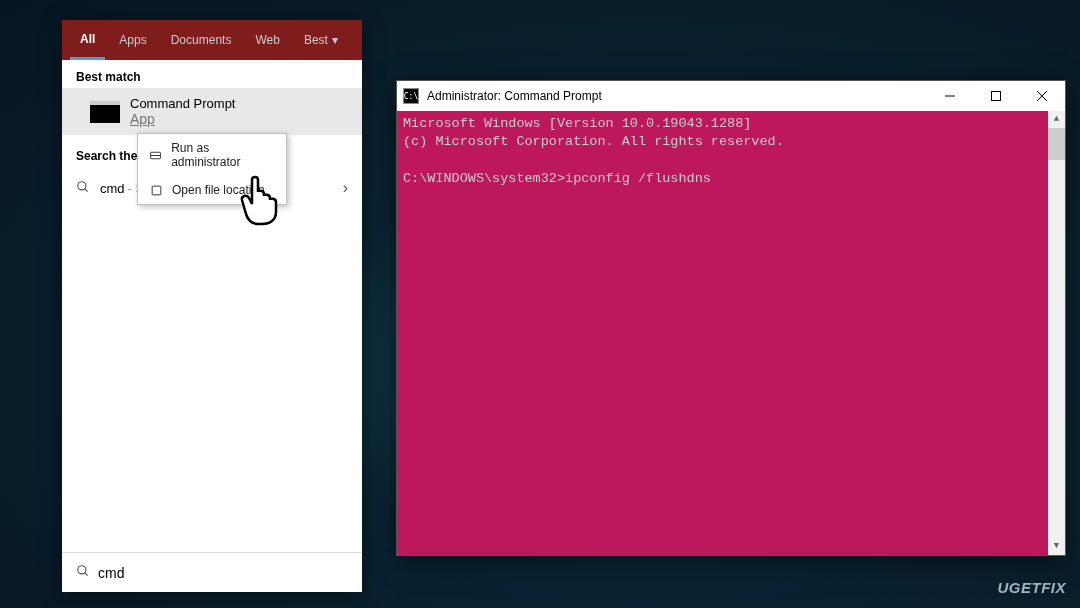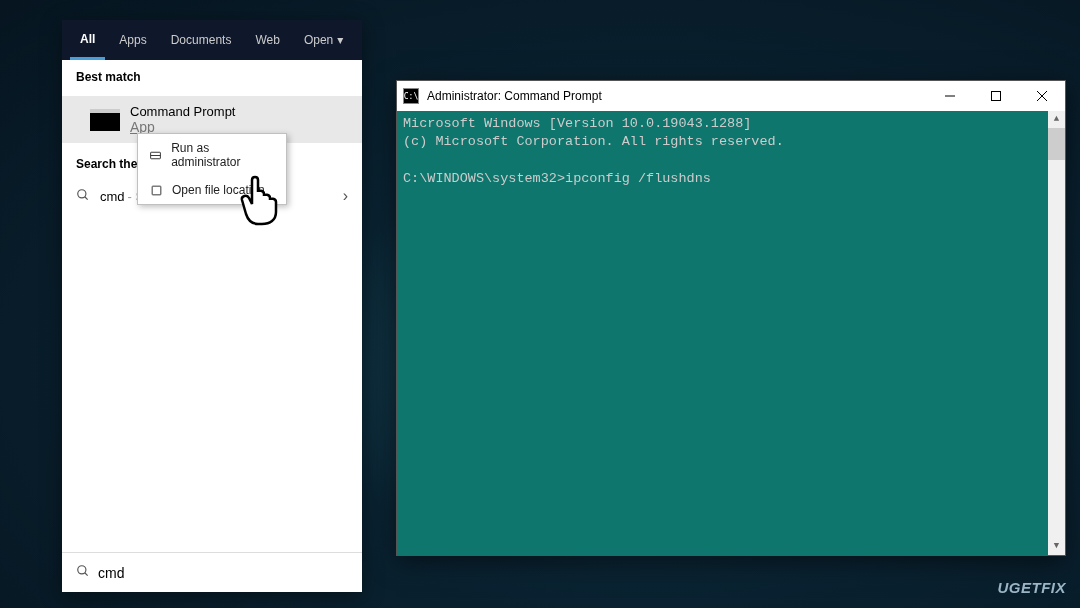--- a/index.html
+++ b/index.html
@@ -12,31 +12,31 @@
 
     
     .search-panel {
       position: absolute; left: 62px; top: 20px;
       width: 300px; height: 572px;
       background: #ffffff;
       box-shadow: 0 4px 20px rgba(0,0,0,0.4);
       display: flex; flex-direction: column;
     }
     .search-tabs {
-      background: #0f172a; color: #fff;
+      background: #7f1d1d; color: #fff;
       display: flex; align-items: center;
       height: 40px; padding: 0 8px; gap: 4px;
       font-size: 12px;
     }
     .search-tab { padding: 11px 10px; color: #ccc; cursor: pointer; }
     .search-tab.active { color: #fff; font-weight: 600; border-bottom: 3px solid #4a9ed8; }
     .search-tab.more { display: flex; align-items: center; gap: 4px; }
 
     .best-match-label {
-      font-size: 12px; font-weight: 600; padding: 10px 14px 12px;
+      font-size: 12px; font-weight: 600; padding: 10px 14px 4px;
     }
 
     .result-item {
       display: flex; align-items: center; gap: 10px;
       padding: 8px 28px; background: #e8e8e8;
     }
     .result-icon {
       width: 30px; height: 22px; background: #000;
       border-top: 4px solid #ccc; position: relative;
     }
@@ -105,21 +105,21 @@
     }
     .cmd-title-text { flex: 1; font-weight: 400; }
     .win-btn {
       width: 46px; height: 30px; display: flex;
       align-items: center; justify-content: center;
       font-size: 14px; font-family: "Segoe UI Symbol", sans-serif;
       cursor: pointer; color: #000;
     }
 
     .cmd-body {
-      flex: 1; background: #0f766e; color: #ccc;
+      flex: 1; background: #be185d; color: #ccc;
       font-family: Consolas, "Courier New", monospace;
       font-size: 13.5px; padding: 4px 6px; line-height: 1.35;
       white-space: pre; overflow: hidden; position: relative;
     }
     .cmd-scrollbar {
       position: absolute; right: 0; top: 0; bottom: 0; width: 17px;
       background: #f0f0f0; display: flex; flex-direction: column;
     }
     .sb-btn { height: 17px; background: #f0f0f0; text-align: center; font-size: 9px; line-height: 17px; color:#666; }
     .sb-track { flex: 1; background: #f0f0f0; position: relative; }
@@ -141,21 +141,21 @@
 </head>
 <body>
 
 <div class="search-panel">
   <div class="search-tabs">
     <div class="search-tab active">All</div>
     <div class="search-tab">Apps</div>
     <div class="search-tab">Documents</div>
     <div class="search-tab">Web</div>
     <div class="search-tab more">
-      <span>Open</span>
+      <span>Best</span>
       <span>▾</span>
     </div>
   </div>
 
   <div class="best-match-label">Best match</div>
 
   <div class="result-item">
     <div class="result-icon"></div>
     <div class="result-text">
       <div class="title">Command Prompt</div>

